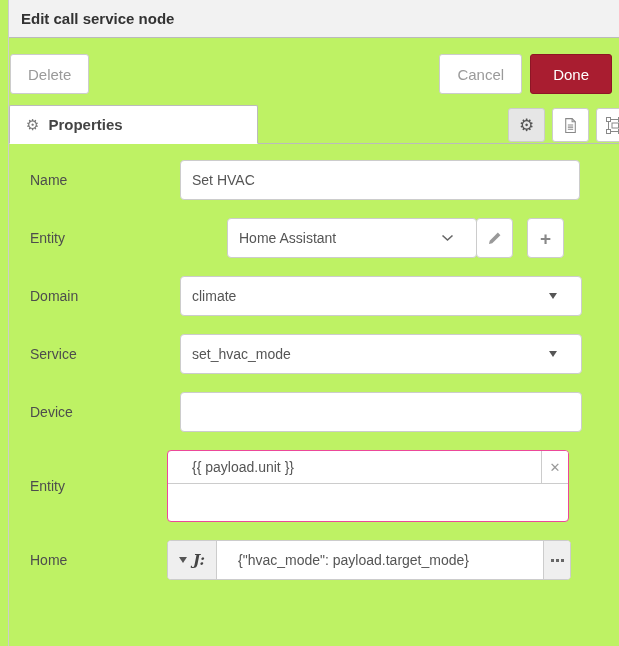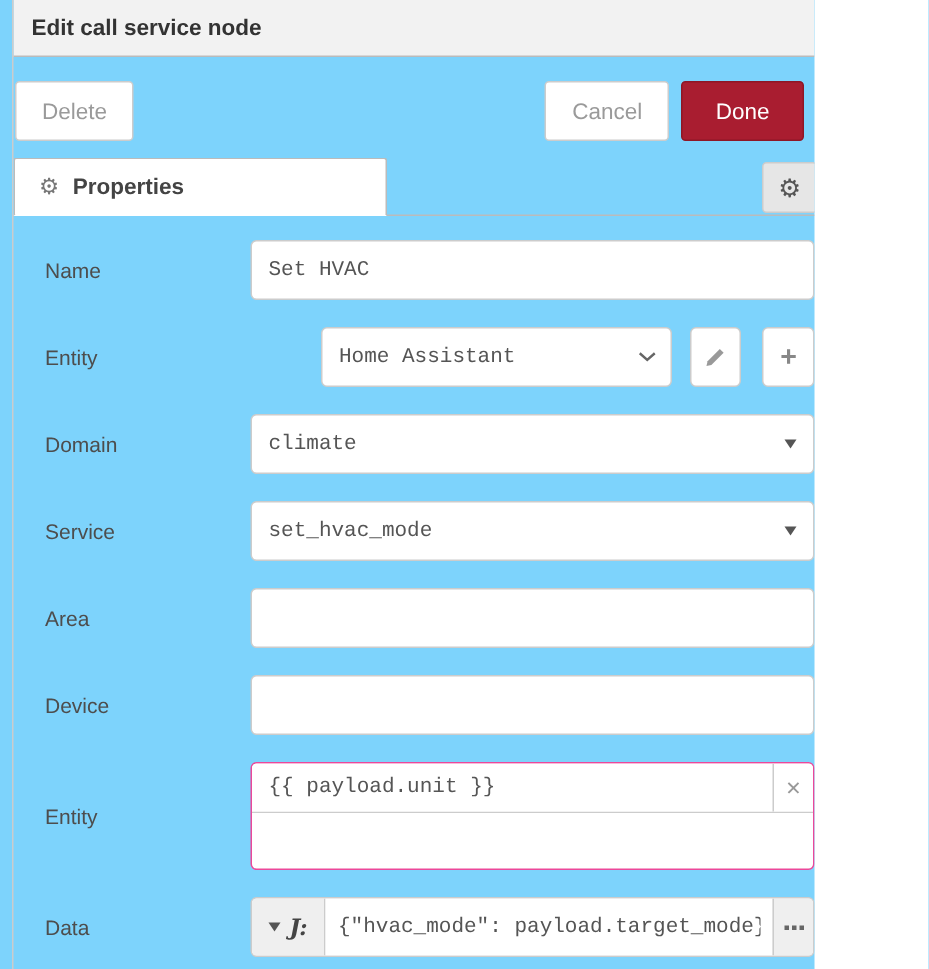--- a/index.html
+++ b/index.html
@@ -1,17 +1,17 @@
 <!DOCTYPE html>
 <html><head>
 <meta charset="utf-8">
 <style>
   * { margin:0; padding:0; box-sizing:border-box; }
   body { background:#fff; font-family:"Liberation Sans","DejaVu Sans",sans-serif; }
-  .tray { position:relative; width:543px; height:646px; background:#7dd3fc; overflow:hidden; }
+  .tray { position:relative; width:619px; height:646px; background:#bef264; overflow:hidden; }
   .tray::before { content:""; position:absolute; left:8px; top:0; bottom:0; width:1px; background:#ccc; z-index:5; }
   .content { margin-left:9px; }
 
   
   .hdr { height:38px; background:#f2f2f2; border-bottom:1px solid #bbb; display:flex; align-items:center; padding-left:12px; }
   .hdr-title { font-size:15px; font-weight:bold; color:#333; }
 
   
   .toolbar { height:67px; padding:16px 7px 0 1px; display:flex; align-items:flex-start; }
   .btn { height:40px; padding:0 17px; font-size:15px; border:1px solid #ccc; border-radius:3px; background:#fff; color:#9a9a9a; cursor:pointer; font-family:inherit; }
@@ -28,21 +28,21 @@
   .tb-btn.b1 { left:499px; }
   .tb-btn.b2 { left:543px; }
   .tb-btn.b3 { left:587px; }
   .tb-gear { font-size:17px; color:#555; line-height:1; }
 
   
   .form { padding:16px 0 0 21px; }
   .row { display:flex; margin-bottom:18px; }
   .lbl { width:137px; font-size:14px; color:#4d4d4d; line-height:40px; flex-shrink:0; }
   .lbl.tall { line-height:72px; }
-  input, select { font-family:Liberation Mono, monospace; }
+  input, select { font-family:Liberation Sans, sans-serif;margin-left:13px; }
   .txt { width:400px; height:40px; border:1px solid #ccc; border-radius:4px; padding:0 11px; font-size:14px; color:#555; outline:none; background:#fff; }
   .wide { width:402px; }
 
   .sel-wrap { position:relative; width:297px; height:40px;padding-left:47px; }
   .sel { appearance:none; -webkit-appearance:none; width:100%; height:100%; border:1px solid #ccc; border-radius:4px; background:#fff; padding:0 28px 0 11px; font-size:14px; color:#555; outline:none; }
   .sel-chev { position:absolute; right:10px; top:50%; transform:translateY(-50%); pointer-events:none; display:flex; }
   .sq-btn { width:37px; height:40px; border:1px solid #ccc; border-radius:4px; background:#fff; display:flex; align-items:center; justify-content:center; cursor:pointer; }
   .sq-btn.ed { margin-left:12px; }
   .sq-btn.ad { margin-left:14px; }
   .plus { font-size:19px; font-weight:bold; color:#888; line-height:1; }
@@ -156,45 +156,41 @@
       </div>
 
       <div class="row">
         <div class="lbl">Service</div>
         <div class="combo">
           <input class="txt" type="text" value="set_hvac_mode" style="">
           <span class="tri"></span>
         </div>
       </div>
 
-      <div class="row">
-        <div class="lbl">Area</div>
-        <input class="txt wide" type="text" value="" style="">
-      </div>
 
       <div class="row">
         <div class="lbl">Device</div>
         <input class="txt wide" type="text" value="" style="">
       </div>
 
       <div class="row">
         <div class="lbl tall">Entity</div>
         <div class="ent">
           <div class="ent-row">
             <input class="ent-input" type="text" value="{{ payload.unit }}" style="">
             <div class="ent-x">
               <span class="x-glyph">✕</span>
             </div>
           </div>
           <div class="ent-empty"></div>
         </div>
       </div>
 
       <div class="row">
-        <div class="lbl">Data</div>
+        <div class="lbl">Home</div>
         <div class="tin">
           <div class="tin-type">
             <span class="tri"></span>
             <span class="jlabel">J:</span>
           </div>
           <input class="tin-input" type="text" value="{&quot;hvac_mode&quot;: payload.target_mode}" style="">
           <div class="tin-exp">
             <span class="dot"></span>
             <span class="dot"></span>
             <span class="dot"></span>

